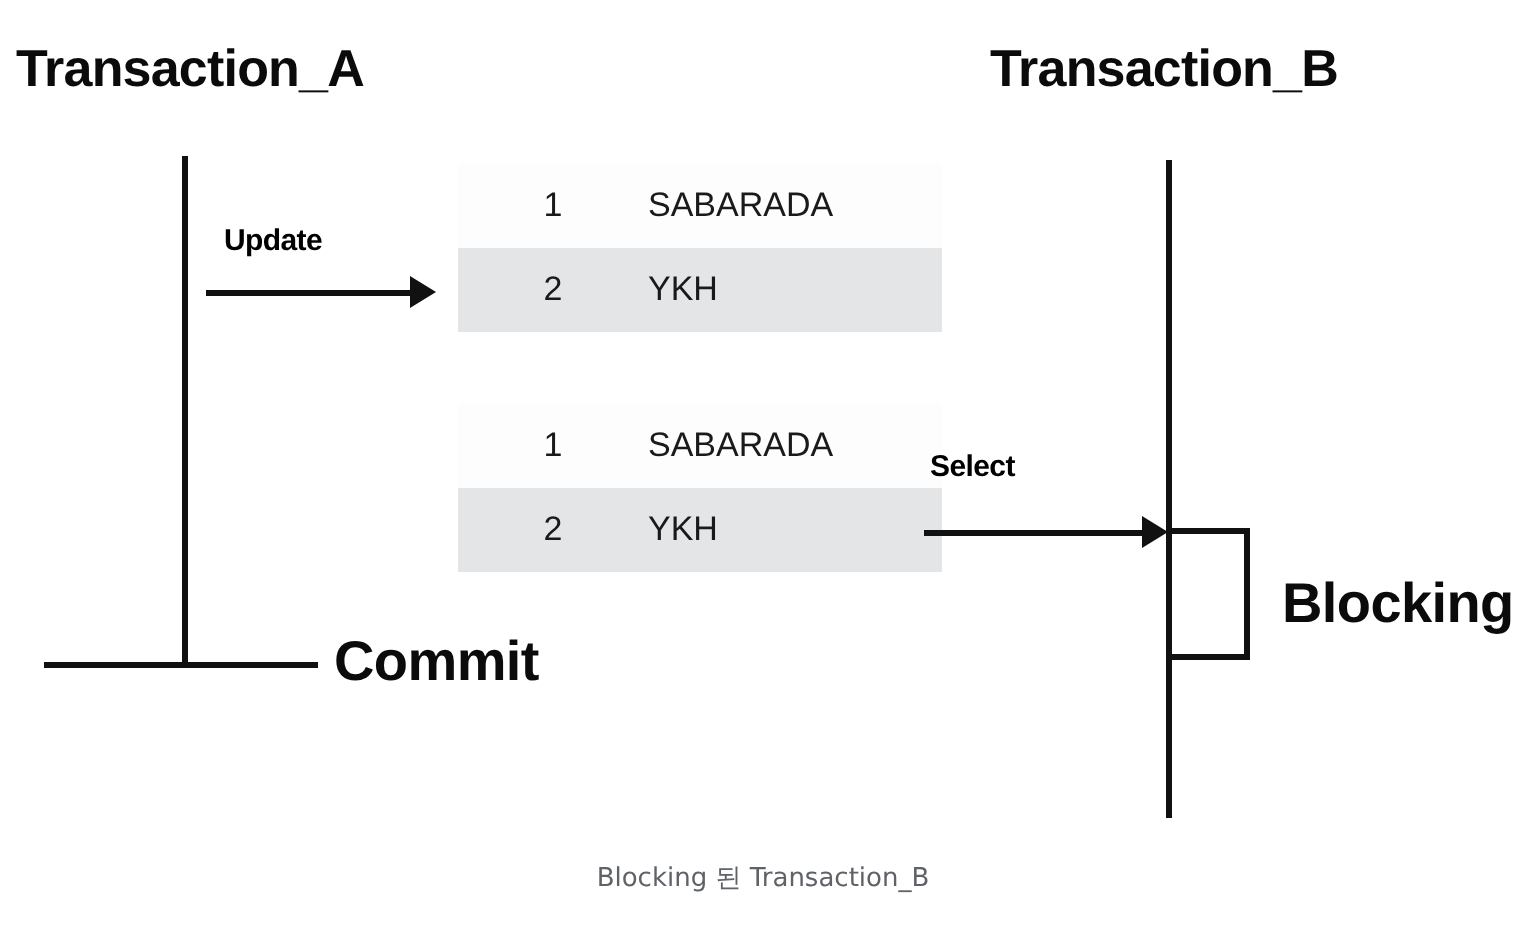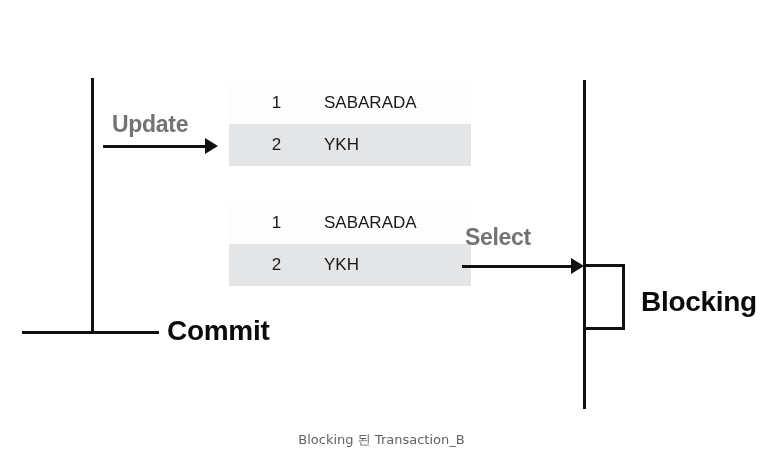--- a/index.html
+++ b/index.html
@@ -57,23 +57,23 @@
   }
   #update-shaft { left: 103px; top: 145px; width: 105px; }
   #update-head  { left: 205px; top: 138px; }
   #select-shaft { left: 462px; top: 265px; width: 112px; }
   #select-head  { left: 571px; top: 258px; }
 
   .arrow-label {
     position: absolute;
     font-family: "Liberation Sans", sans-serif;
     font-weight: bold;
-    font-size: 23px;
+    font-size: 15px;
     letter-spacing: -0.3px;
-    color: #737373;
+    color: #000000;
     white-space: nowrap;
     line-height: 1;
     text-align: right;
   }
   #update-label { left: 112px; top: 113px; }
   #select-label { left: 465px; top: 226px; }
 
   
   #commit-line {
     position: absolute;
@@ -163,21 +163,23 @@
     font-size: 13px;
     color: #5f6368;
     line-height: 1.2;
   }
 </style>
 </head>
 <body>
 
 <div id="canvas">
 
-
+  <div class="lane-title" id="title-a">Transaction_A</div>
+
+  <div class="lane-title" id="title-b">Transaction_B</div>
 
   <div class="lifeline" id="lifeline-a"></div>
 
   <div class="lifeline" id="lifeline-b"></div>
 
   <div class="arrow-shaft" id="update-shaft"></div>
   <div class="arrow-head" id="update-head"></div>
   <div class="arrow-label" id="update-label">Update</div>
 
   <div class="data-table" id="table-top">

